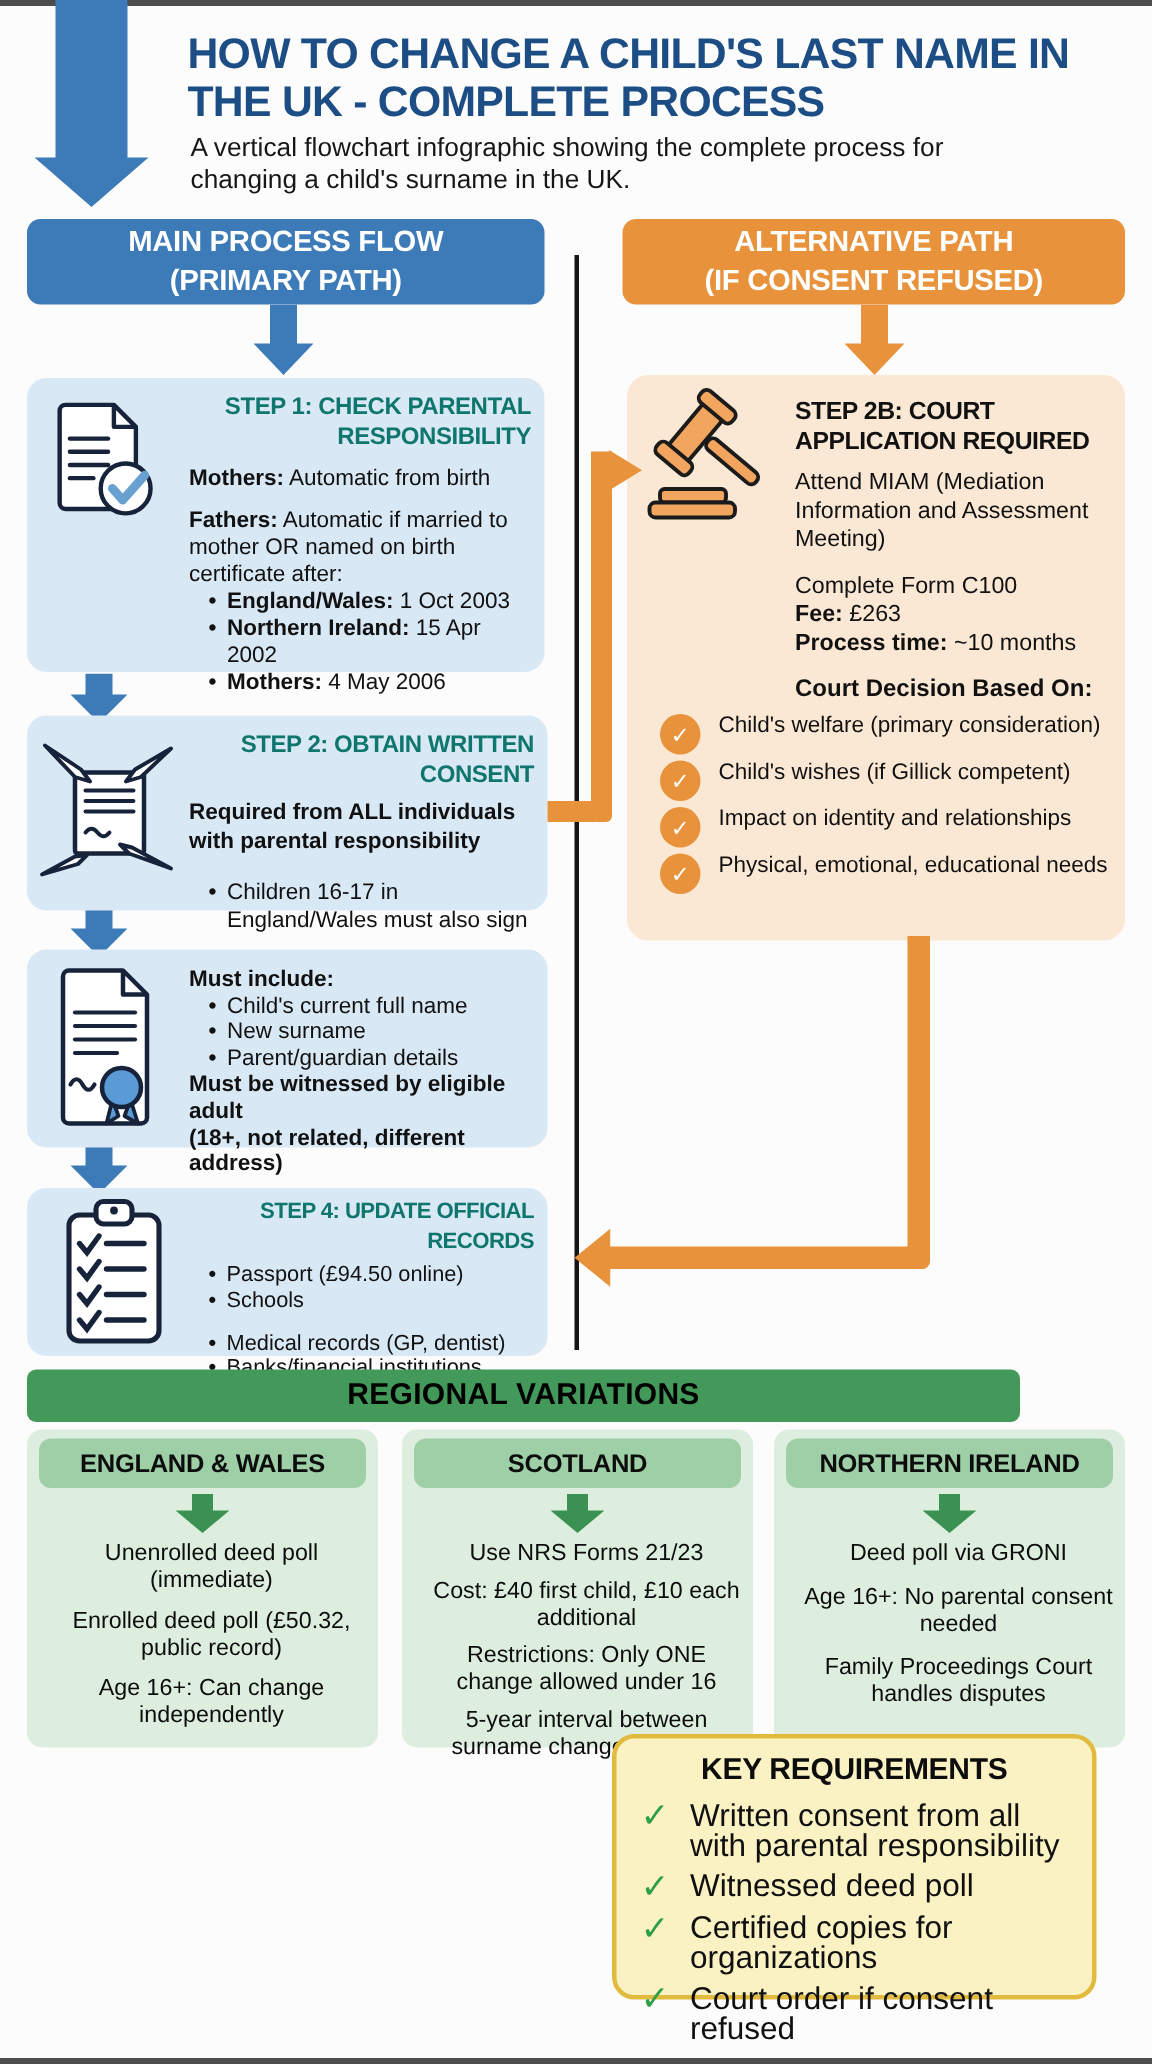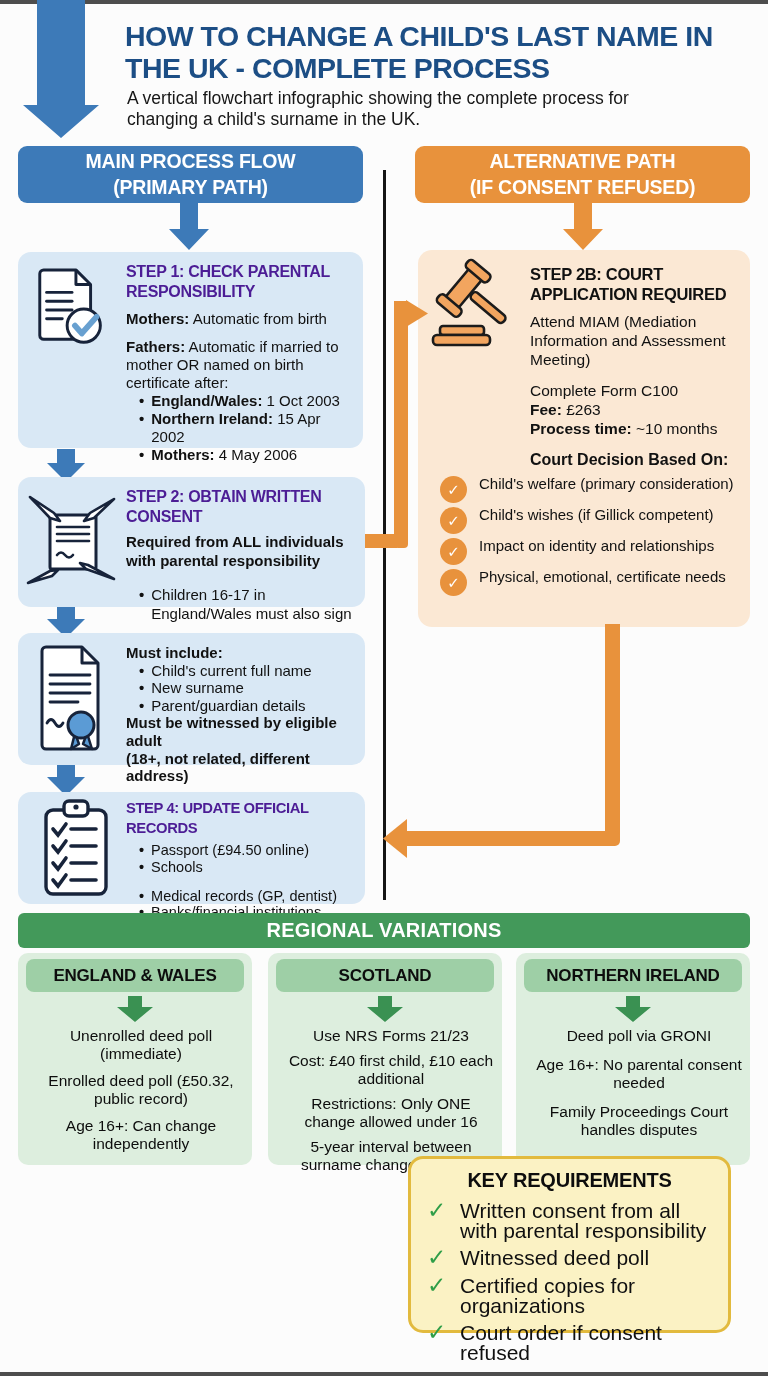--- a/index.html
+++ b/index.html
@@ -22,21 +22,21 @@
   .divider{left:383px;top:170px;width:2.5px;height:730px;background:#151515;}
 
   .stepbox{background:#d9e8f5;border-radius:13px;}
   .s1{left:18px;top:252px;width:345px;height:196px;}
   .s2{left:18px;top:477px;width:347px;height:130px;}
   .s3{left:18px;top:633px;width:347px;height:132px;}
   .s4{left:18px;top:792px;width:347px;height:112px;}
   .s2b{left:418px;top:250px;width:332px;height:377px;background:#fbe8d4;border-radius:14px;}
 
   .stepbox .txt{position:absolute;left:108px;right:9px;}
-  .step-title{font-weight:800;font-size:16px;line-height:19.5px;letter-spacing:-0.3px;color:#4c1d95;}
+  .step-title{font-weight:800;font-size:16px;line-height:19.5px;letter-spacing:-0.3px;color:#0f766e;text-align:right;}
   .body15{font-size:15px;line-height:18px;}
   .bold{font-weight:800;}
 
   .bullet-row{display:flex;padding-left:13px;}
   .bullet-row::before{content:"\2022";margin-right:7px;font-weight:800;}
 
   
   .s2b-txt{position:absolute;left:112px;right:13px;top:14px;font-size:15.5px;line-height:19px;}
   .s2b-title{font-weight:800;font-size:16.5px;line-height:20px;letter-spacing:-0.3px;}
   .mt8{margin-top:8px;} .mt12{margin-top:12px;}
@@ -44,22 +44,22 @@
   .check-row{display:flex;gap:12px;margin-bottom:2px;}
   .ocheck{flex:0 0 27px;width:27px;height:27px;border-radius:50%;background:#e8923c;color:#fff;
           display:flex;align-items:center;justify-content:center;font-size:15px;font-weight:800;margin-top:2px;}
   .ocheck::before{content:"\2713";}
   .check-text{font-size:15px;line-height:18.5px;padding-top:1px;}
 
   
   .obar{background:#e8923c;}
 
   
-  .green-bar{left:18px;top:913px;width:732px;height:35px;background:#43995a;border-radius:6px;
-             color:#ffffff;font-weight:800;font-size:20px;display:flex;align-items:center;justify-content:center;letter-spacing:0.2px;}
+  .green-bar{left:18px;top:913px;width:662px;height:35px;background:#43995a;border-radius:6px;
+             color:#000000;font-weight:800;font-size:20px;display:flex;align-items:center;justify-content:center;letter-spacing:0.2px;}
   .region-card{top:953px;width:234px;height:212px;background:#ddeede;border-radius:10px;}
   .rc1{left:18px;} .rc2{left:268px;} .rc3{left:516px;}
   .region-hdr{position:absolute;left:8px;top:6px;width:218px;height:33px;background:#9ecfa6;border-radius:8px;
               display:flex;align-items:center;justify-content:center;font-weight:800;font-size:17px;color:#0d0d0d;letter-spacing:-0.2px;}
   .region-arrow{position:absolute;left:99px;top:43px;}
   .region-items{position:absolute;left:18px;right:6px;top:74px;display:flex;flex-direction:column;gap:9px;align-items:center;}
   .region-item{font-size:15.5px;line-height:1.16;text-align:center;color:#0d0d0d;}
   .mw200{max-width:200px;} .mw212{max-width:212px;} .mw210{max-width:210px;}
 
   
@@ -288,21 +288,21 @@
       <div class="check-row">
         <span class="ocheck"></span>
         <span class="check-text">Child's wishes (if Gillick competent)</span>
       </div>
       <div class="check-row">
         <span class="ocheck"></span>
         <span class="check-text">Impact on identity and relationships</span>
       </div>
       <div class="check-row">
         <span class="ocheck"></span>
-        <span class="check-text">Physical, emotional, certificate needs</span>
+        <span class="check-text">Physical, emotional, educational needs</span>
       </div>
     </div>
   </div>
 
   <div class="abs obar" style="left:365px;top:534px;width:32px;height:14px;"></div>
   <div class="abs obar" style="left:394px;top:301px;width:14px;height:247px;border-radius:0 0 4px 4px;"></div>
   <svg class="abs" style="left:406px;top:300px;" width="22" height="27" viewBox="0 0 22 27">
     <polygon points="0,0 0,27 22,13.5" fill="#e8923c"></polygon>
   </svg>
 

